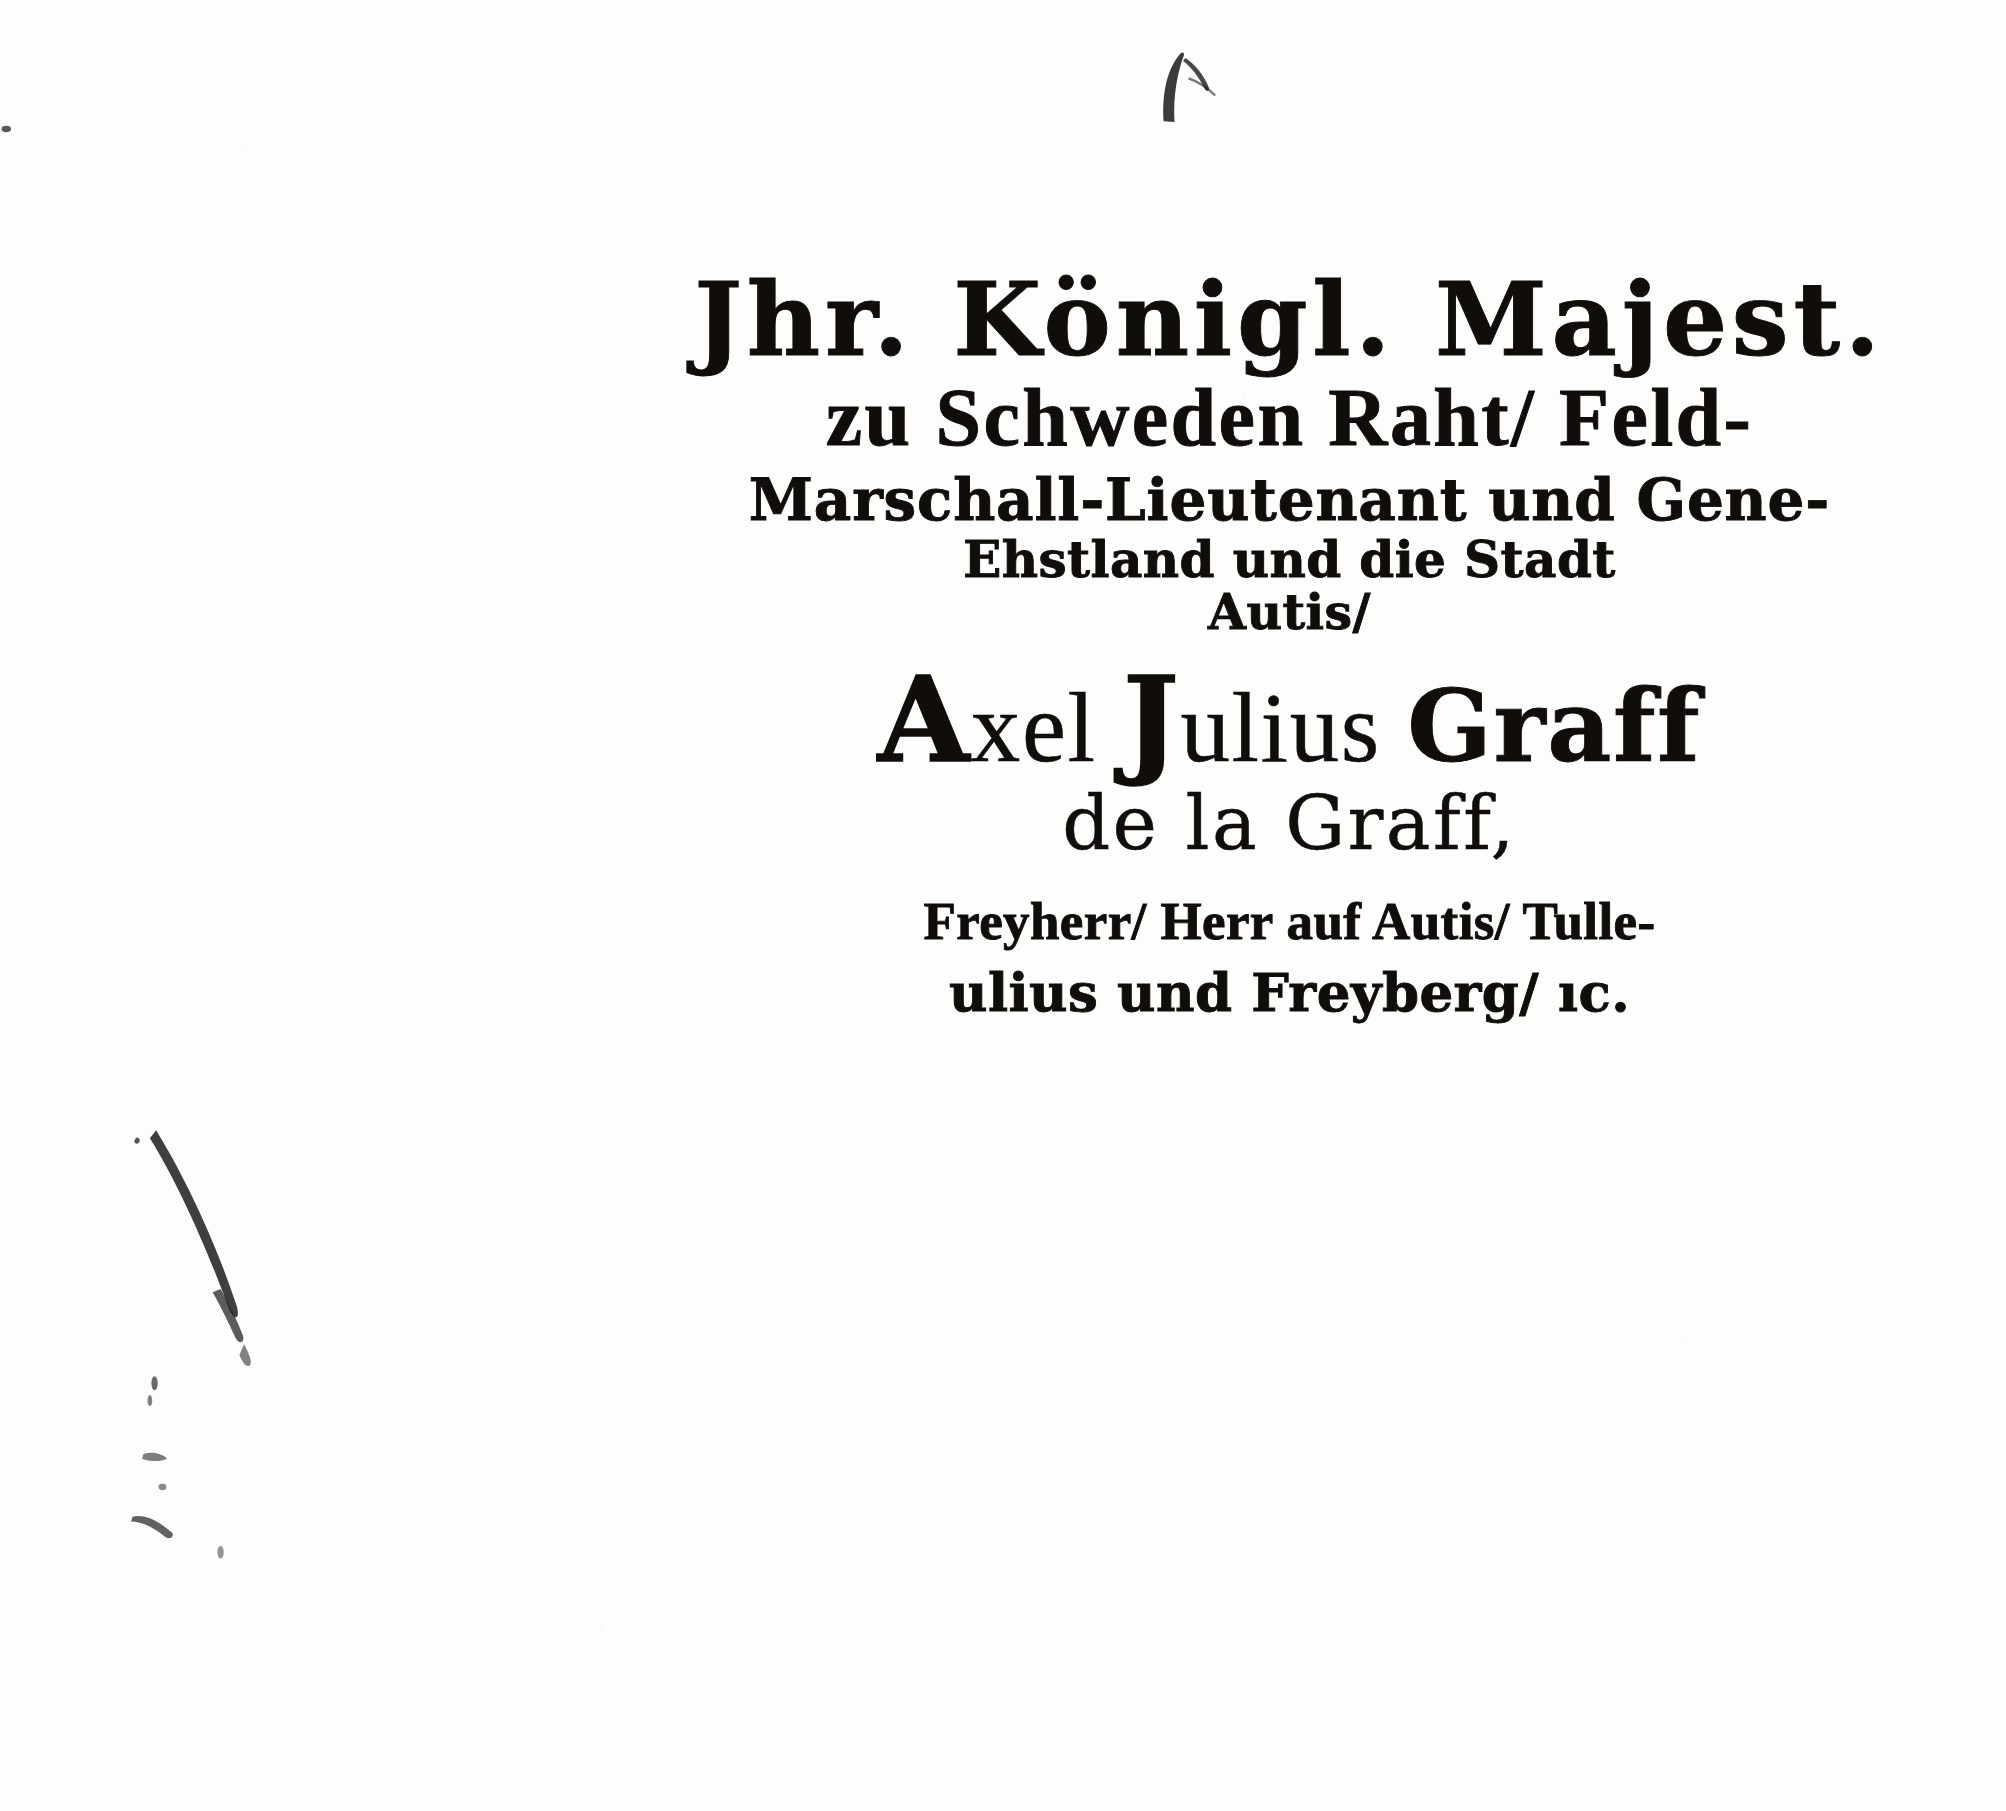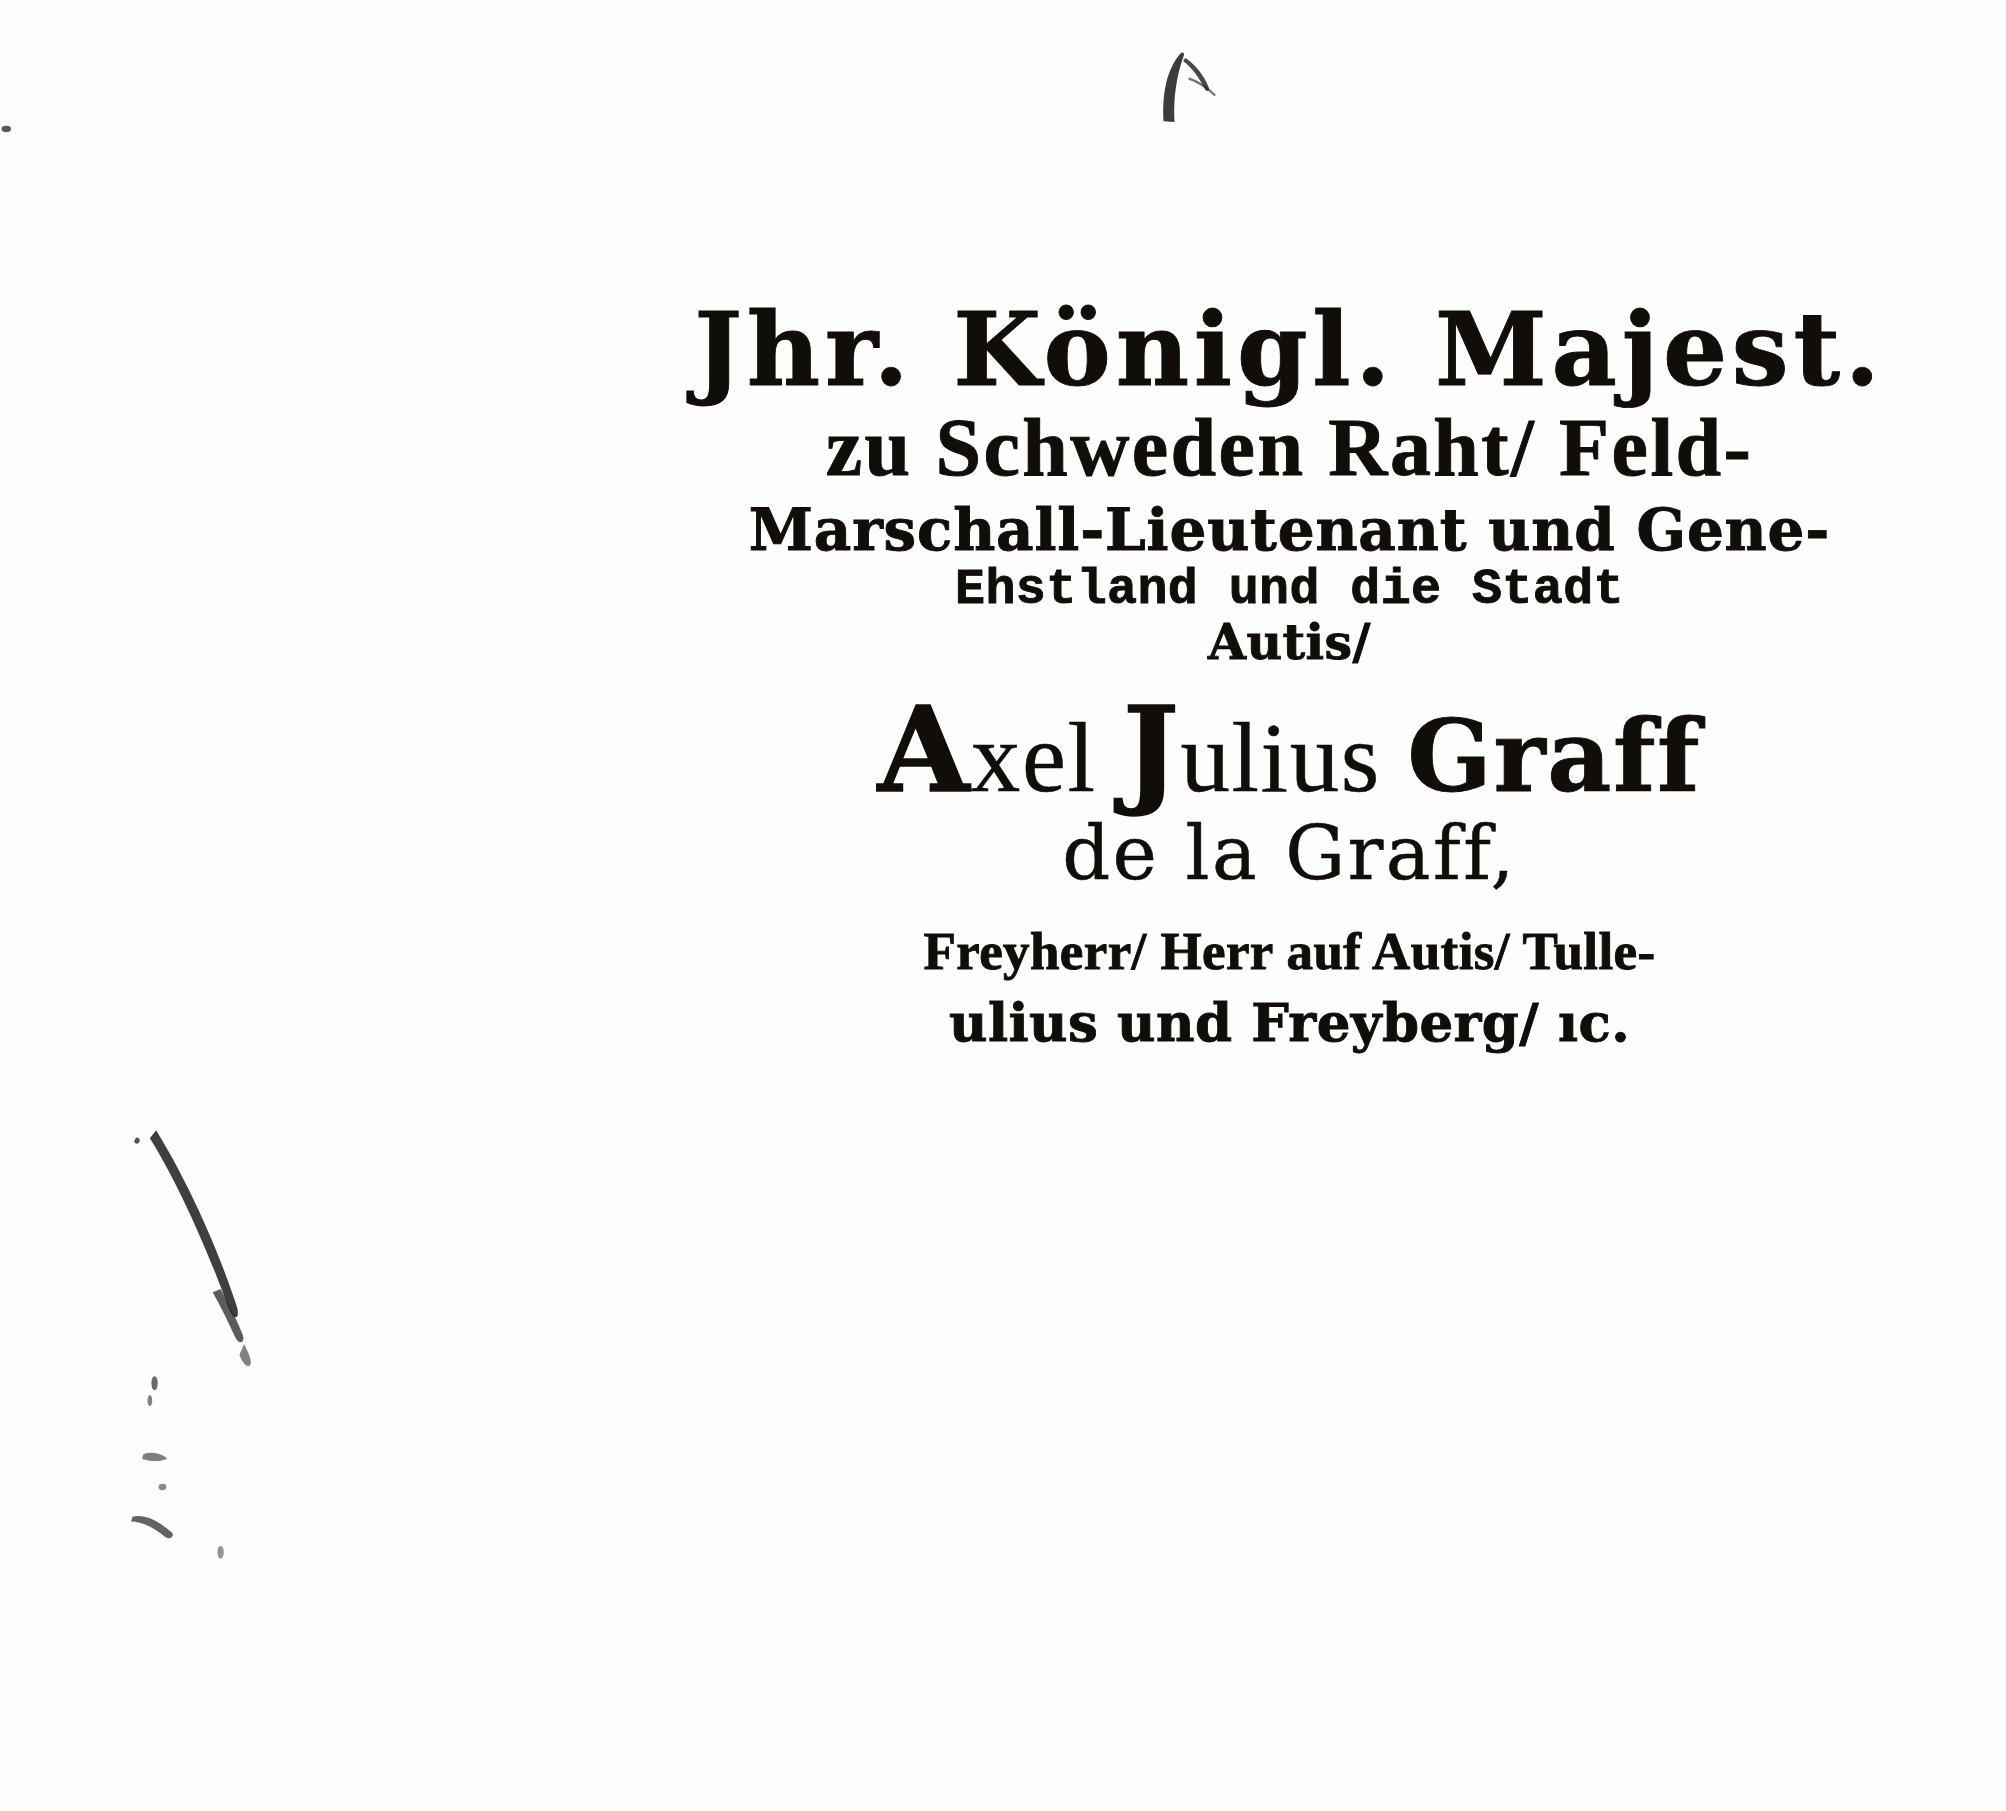--- a/index.html
+++ b/index.html
@@ -30,21 +30,21 @@
       radial-gradient(circle at 62% 22%, rgba(0,0,0,0.015) 0 1.6px, rgba(0,0,0,0) 2.4px),
       radial-gradient(circle at 84% 74%, rgba(0,0,0,0.015) 0 1.6px, rgba(0,0,0,0) 2.4px),
       radial-gradient(circle at 30% 90%, rgba(0,0,0,0.015) 0 1.6px, rgba(0,0,0,0) 2.4px);
     pointer-events: none;
   }
 
   
   .title-block {
     position: absolute;
     left: 692px;
-    top: 298px;
+    top: 268px;
     width: 1195px;
     text-align: center;
   }
 
   .ln {
     margin: 0;
     padding: 0;
     line-height: 1.02;
     white-space: nowrap;
   }
@@ -74,21 +74,20 @@
     margin-bottom: 3.1px;
   }
   .l4 {
     font-size: 55px;
     letter-spacing: 0.4px;
     margin-bottom: 3.1px;
   }
   .l5 {
     font-size: 50px;
     margin-bottom: 3.1px;
-    font-family: Liberation Mono, monospace;
   }
   .l6 {
     font-size: 49px;
     margin-bottom: 22px;
   }
 
   .name-line {
     font-size: 99px;
     letter-spacing: 1.6px;
     margin-top: 11px;

